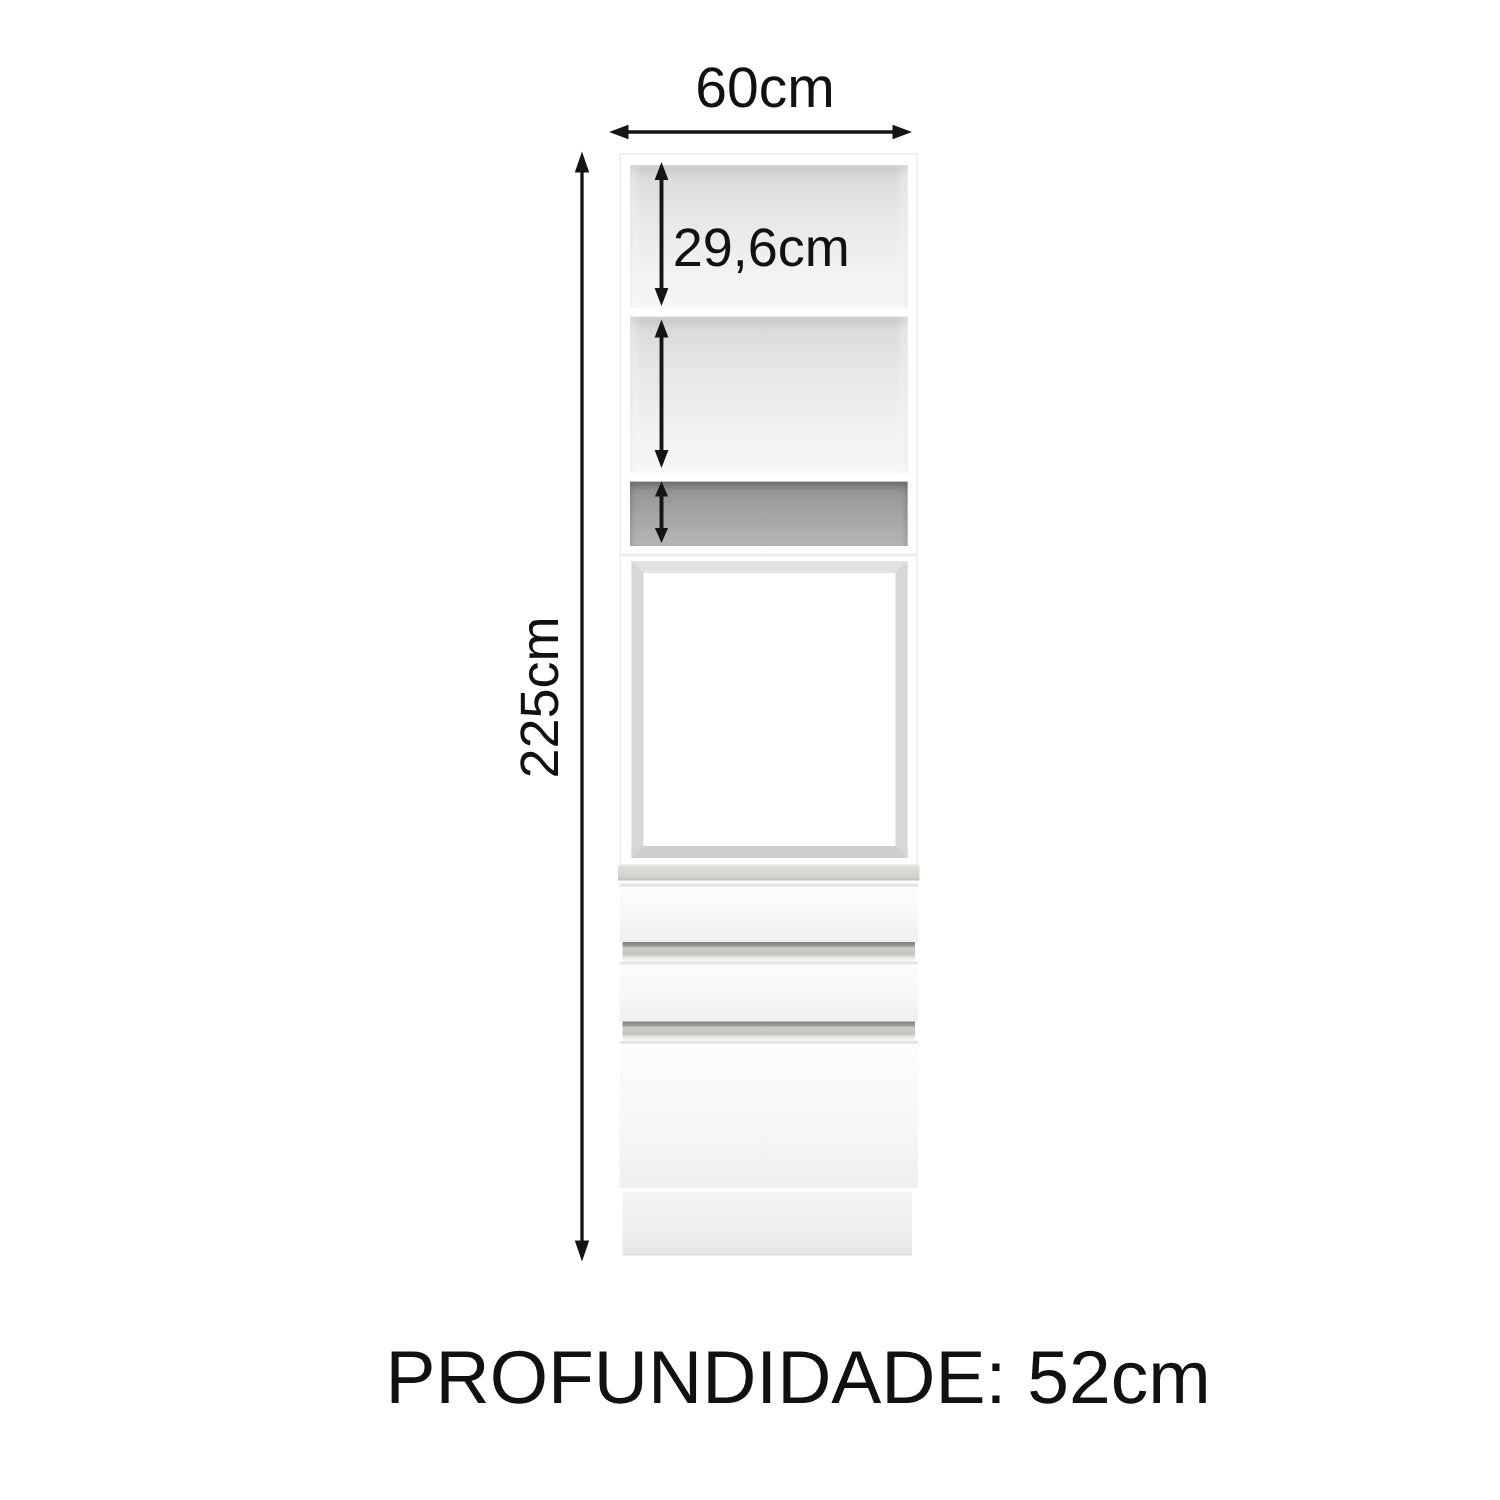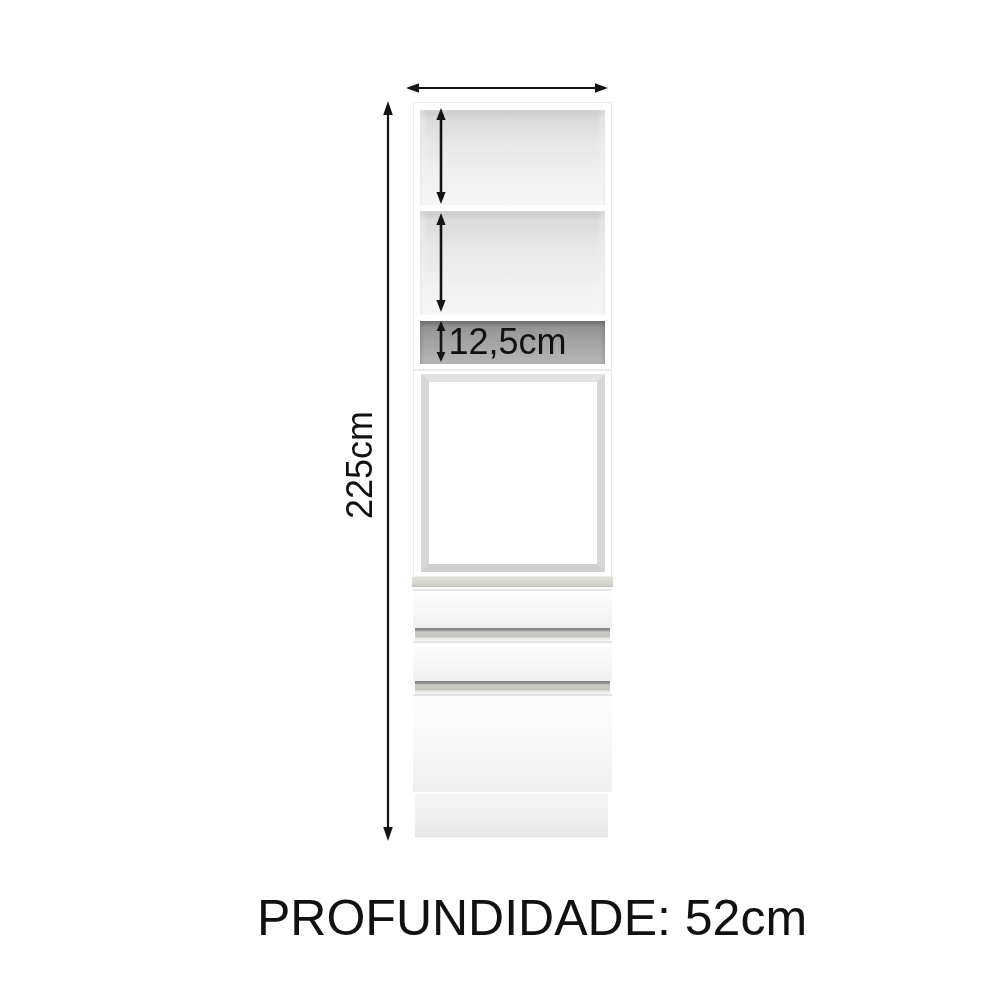--- a/index.html
+++ b/index.html
@@ -139,22 +139,23 @@
     <polygon points="8,0 3.4,12 12.6,12"></polygon>
     <polygon points="8,99 3.4,87 12.6,87"></polygon>
   </svg>
 
   <svg class="arrow-svg" style="left:433px;top:321px;" width="16" height="41">
     <line x1="8" y1="7" x2="8" y2="34" stroke-width="2.6"></line>
     <polygon points="8,0 3.6,10 12.4,10"></polygon>
     <polygon points="8,41 3.6,31 12.4,31"></polygon>
   </svg>
 
+  <div class="dim-label center label-width">60cm</div>
 
   <div class="dim-label center label-height">225cm</div>
 
+  <div class="dim-label center label-comp1">29,6cm</div>
 
 
-  <div class="dim-label center label-comp3">12,5cm</div>
 
   <div class="dim-label center label-depth">PROFUNDIDADE: 52cm</div>
 
 </div>
 
 </body></html>

